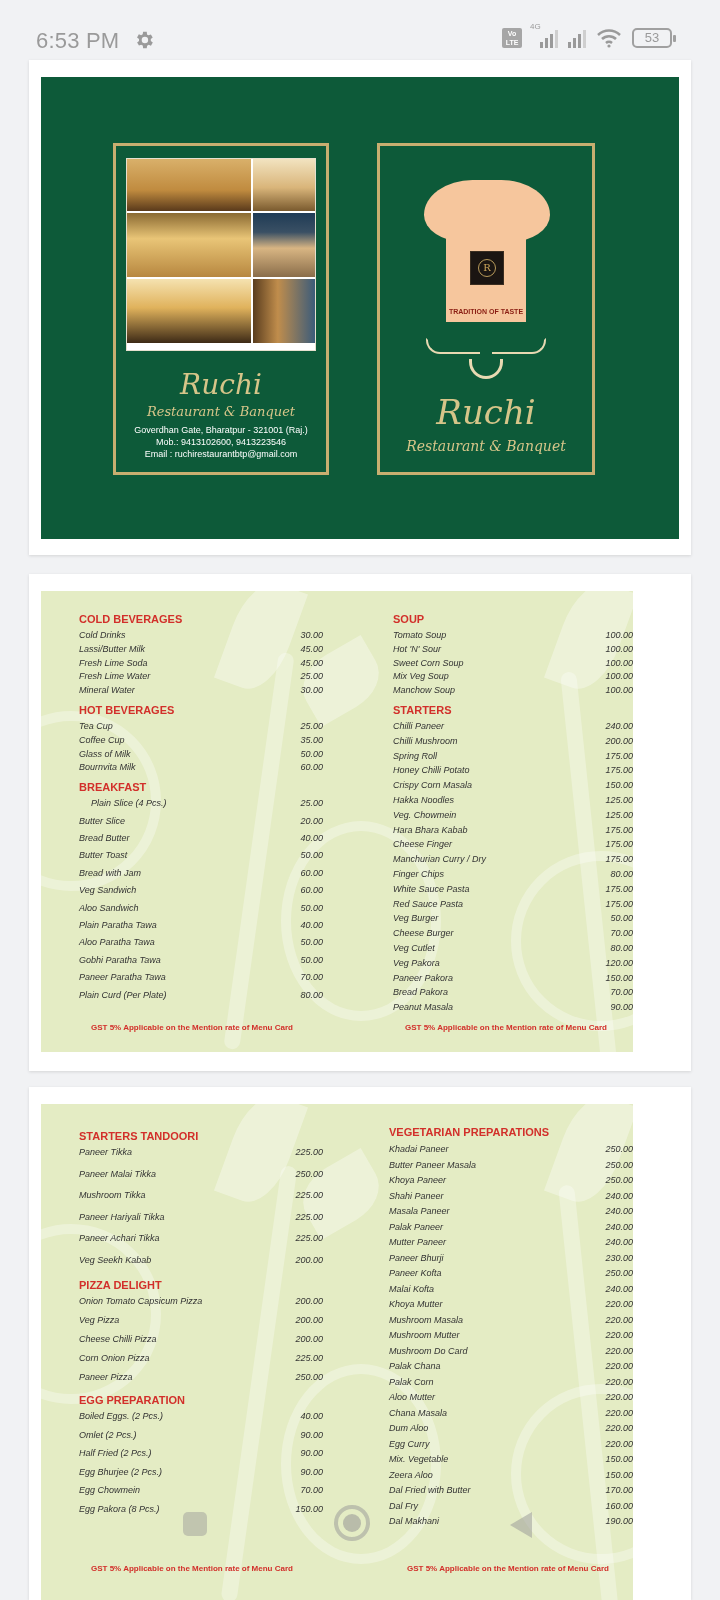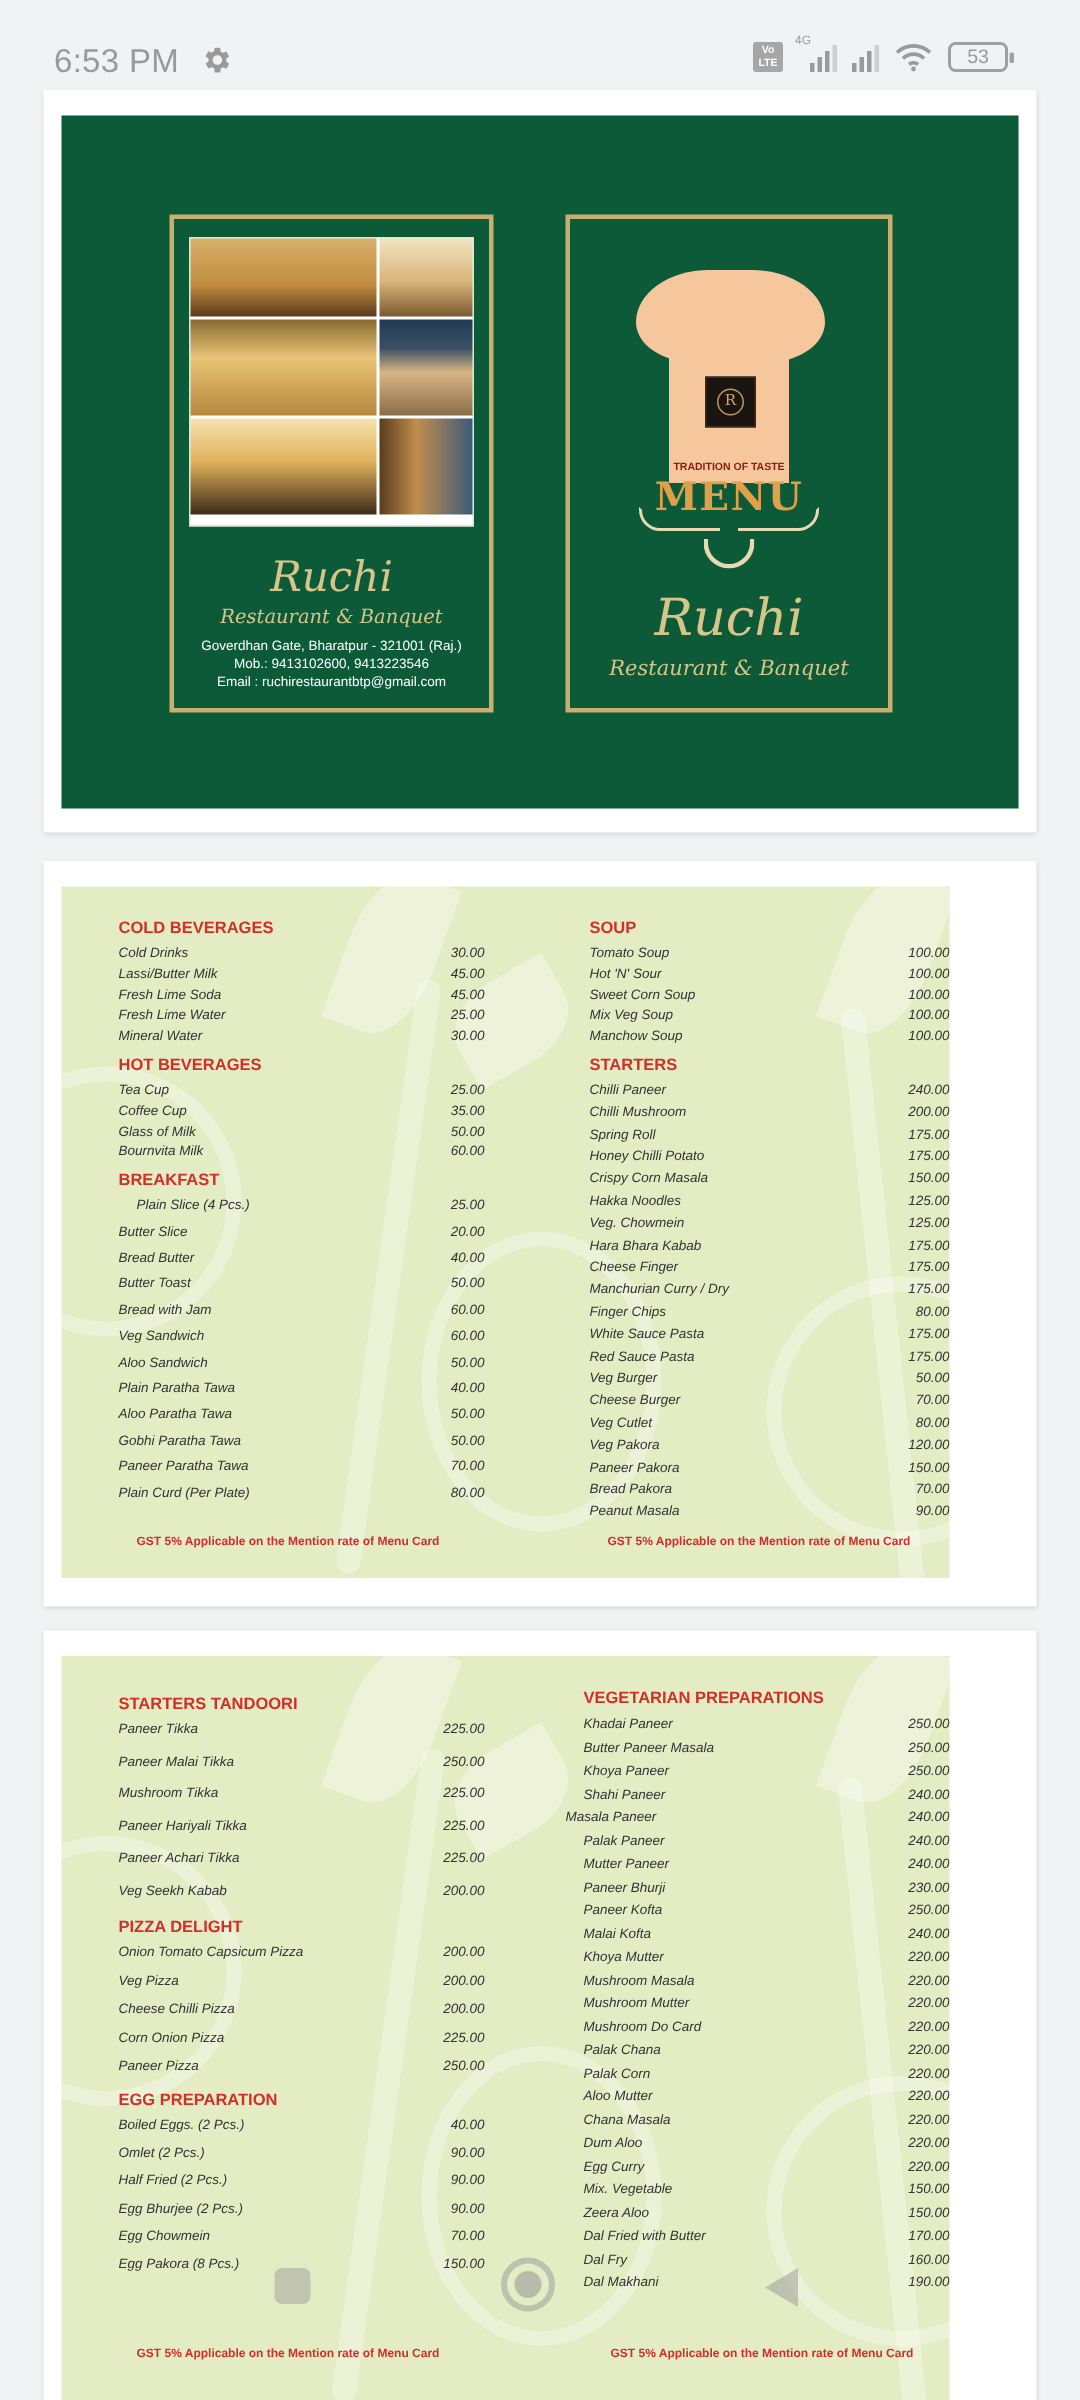--- a/index.html
+++ b/index.html
@@ -124,21 +124,20 @@
       <div class="l-info l-mob">Mob.: 9413102600, 9413223546</div>
       <div class="l-info l-email">Email : ruchirestaurantbtp@gmail.com</div>
     </div>
     <div class="panel panel-right">
       <div class="hat-top"></div>
       <div class="hat-band"></div>
       <div class="logo-box">
         <div class="logo-r">R</div>
       </div>
       <div class="tradition">TRADITION OF TASTE</div>
-      <div class="menu-word">MENU</div>
       <div class="curl curl-l"></div>
       <div class="curl curl-r"></div>
       <div class="curl-line-l"></div>
       <div class="curl-line-r"></div>
       <div class="smile"></div>
       <div class="brand-script r-ruchi">Ruchi</div>
       <div class="brand-script r-sub">Restaurant &amp; Banquet</div>
     </div>
   </div>
 </div>
@@ -305,21 +304,21 @@
       <div class="gst" style="left: 50px; top: 460px;">GST 5%  Applicable on the Mention rate of Menu Card</div>
       <div class="sec-title" style="left: 348px; top: 22px;">VEGETARIAN PREPARATIONS</div>
       <div class="item" style="left: 348px; top: 40px;">Khadai Paneer</div>
       <div class="price" style="left: 532px; width: 60px; top: 40px;">250.00</div>
       <div class="item" style="left: 348px; top: 55.5px;">Butter Paneer Masala</div>
       <div class="price" style="left: 532px; width: 60px; top: 55.5px;">250.00</div>
       <div class="item" style="left: 348px; top: 71px;">Khoya Paneer</div>
       <div class="price" style="left: 532px; width: 60px; top: 71px;">250.00</div>
       <div class="item" style="left: 348px; top: 86.5px;">Shahi Paneer</div>
       <div class="price" style="left: 532px; width: 60px; top: 86.5px;">240.00</div>
-      <div class="item" style="left: 336px; top: 102px; text-align: center;">Masala Paneer</div>
+      <div class="item" style="left: 348px; top: 102px; text-align: center;">Masala Paneer</div>
       <div class="price" style="left: 532px; width: 60px; top: 102px;">240.00</div>
       <div class="item" style="left: 348px; top: 117.5px;">Palak Paneer</div>
       <div class="price" style="left: 532px; width: 60px; top: 117.5px;">240.00</div>
       <div class="item" style="left: 348px; top: 133px;">Mutter Paneer</div>
       <div class="price" style="left: 532px; width: 60px; top: 133px;">240.00</div>
       <div class="item" style="left: 348px; top: 148.5px;">Paneer Bhurji</div>
       <div class="price" style="left: 532px; width: 60px; top: 148.5px;">230.00</div>
       <div class="item" style="left: 348px; top: 164px;">Paneer Kofta</div>
       <div class="price" style="left: 532px; width: 60px; top: 164px;">250.00</div>
       <div class="item" style="left: 348px; top: 179.5px;">Malai Kofta</div>

